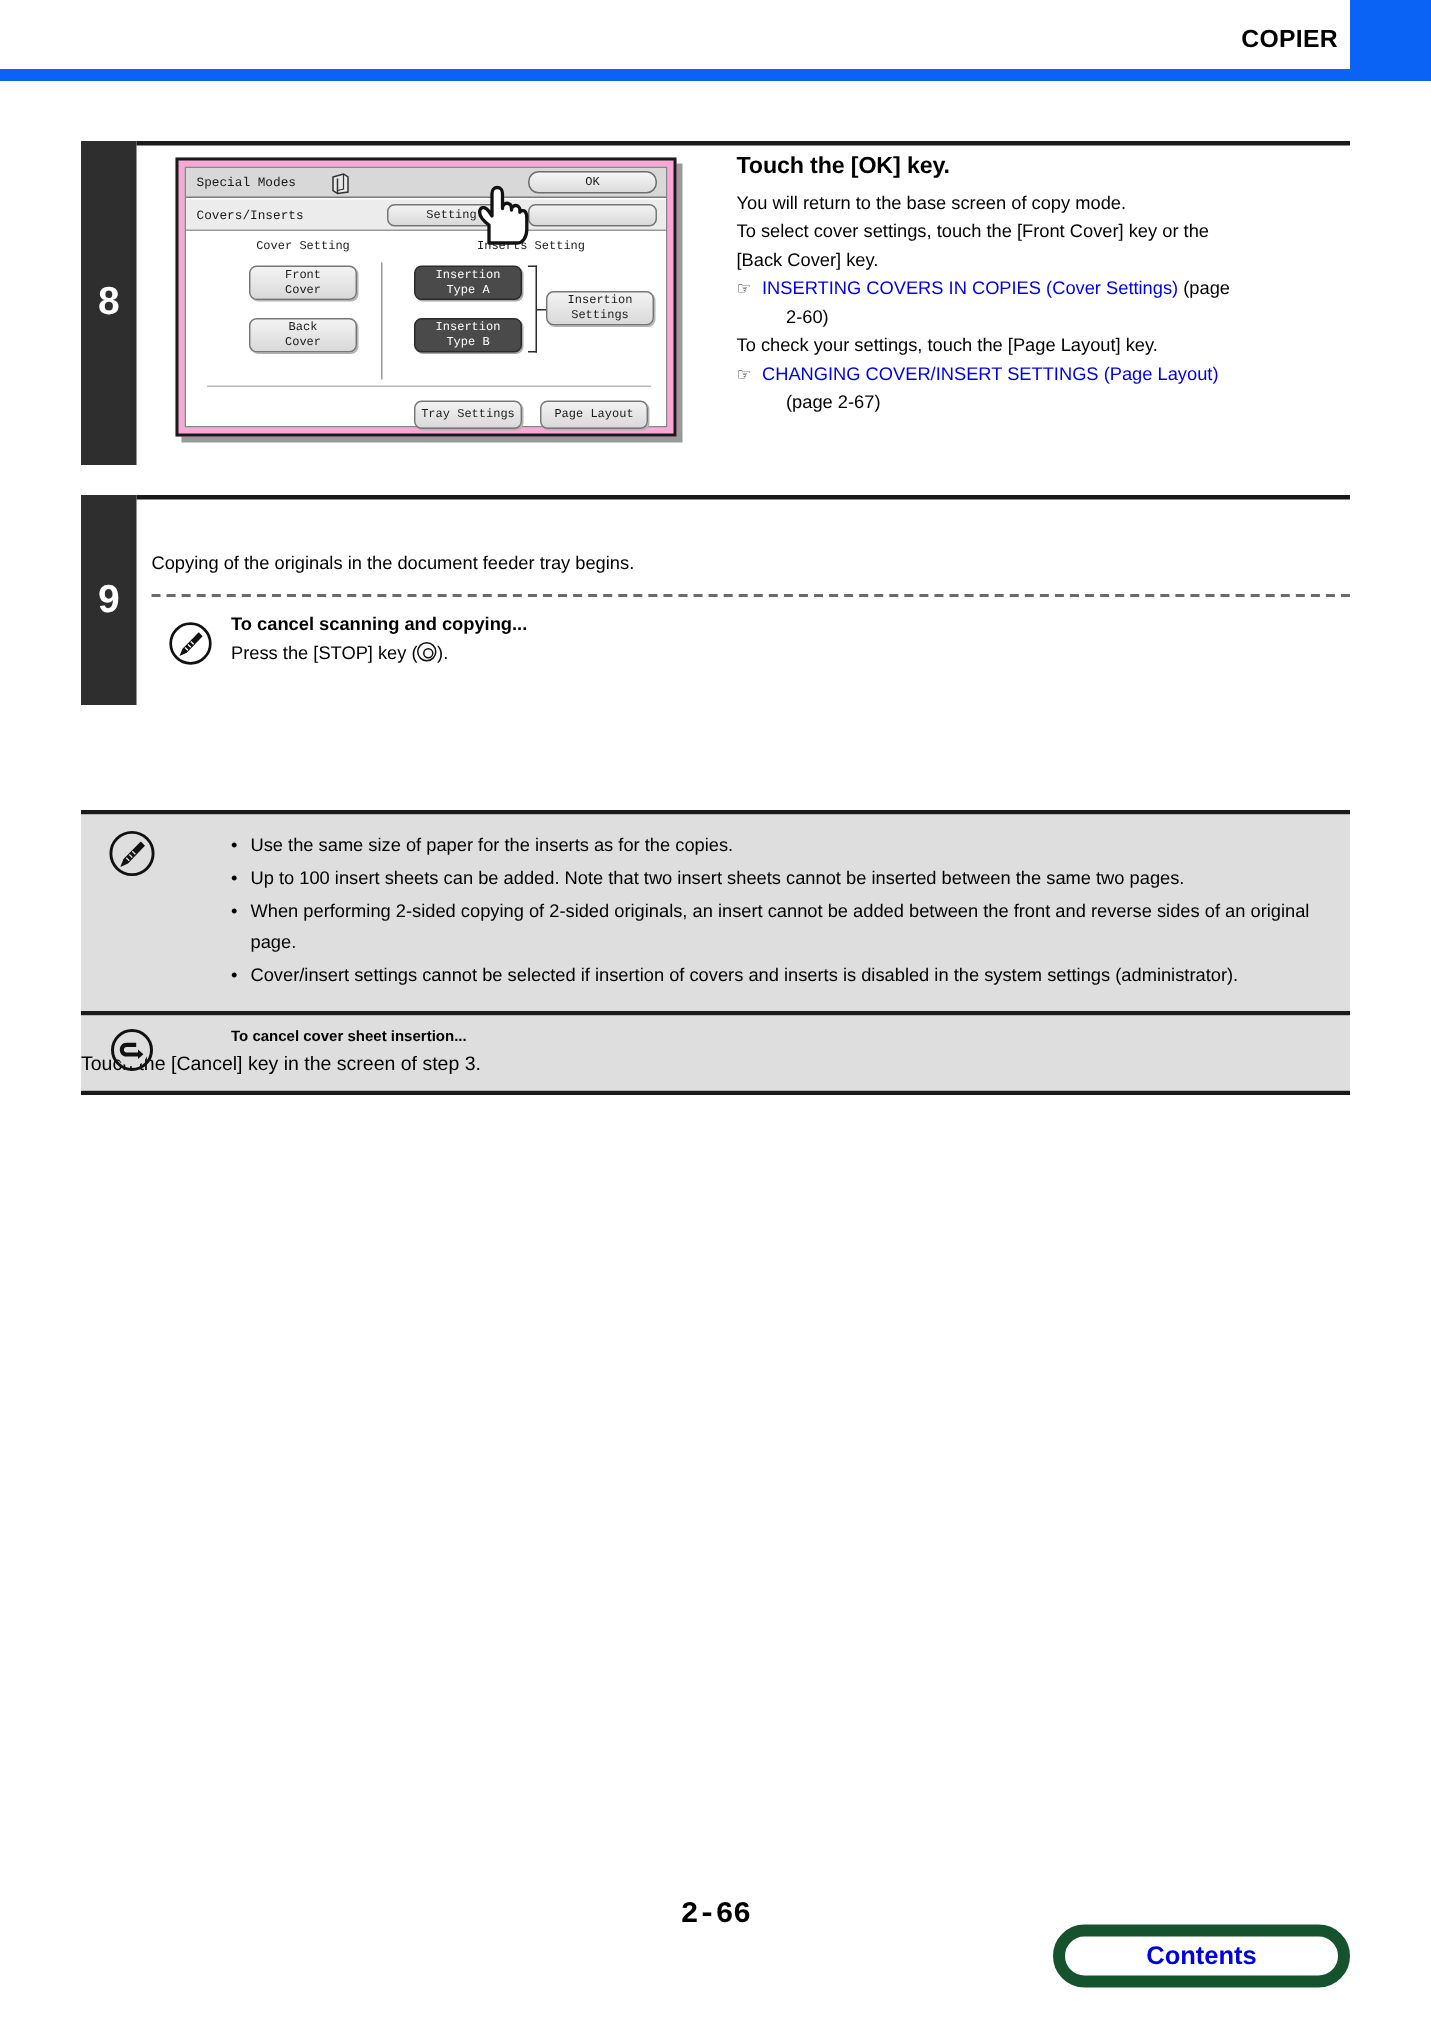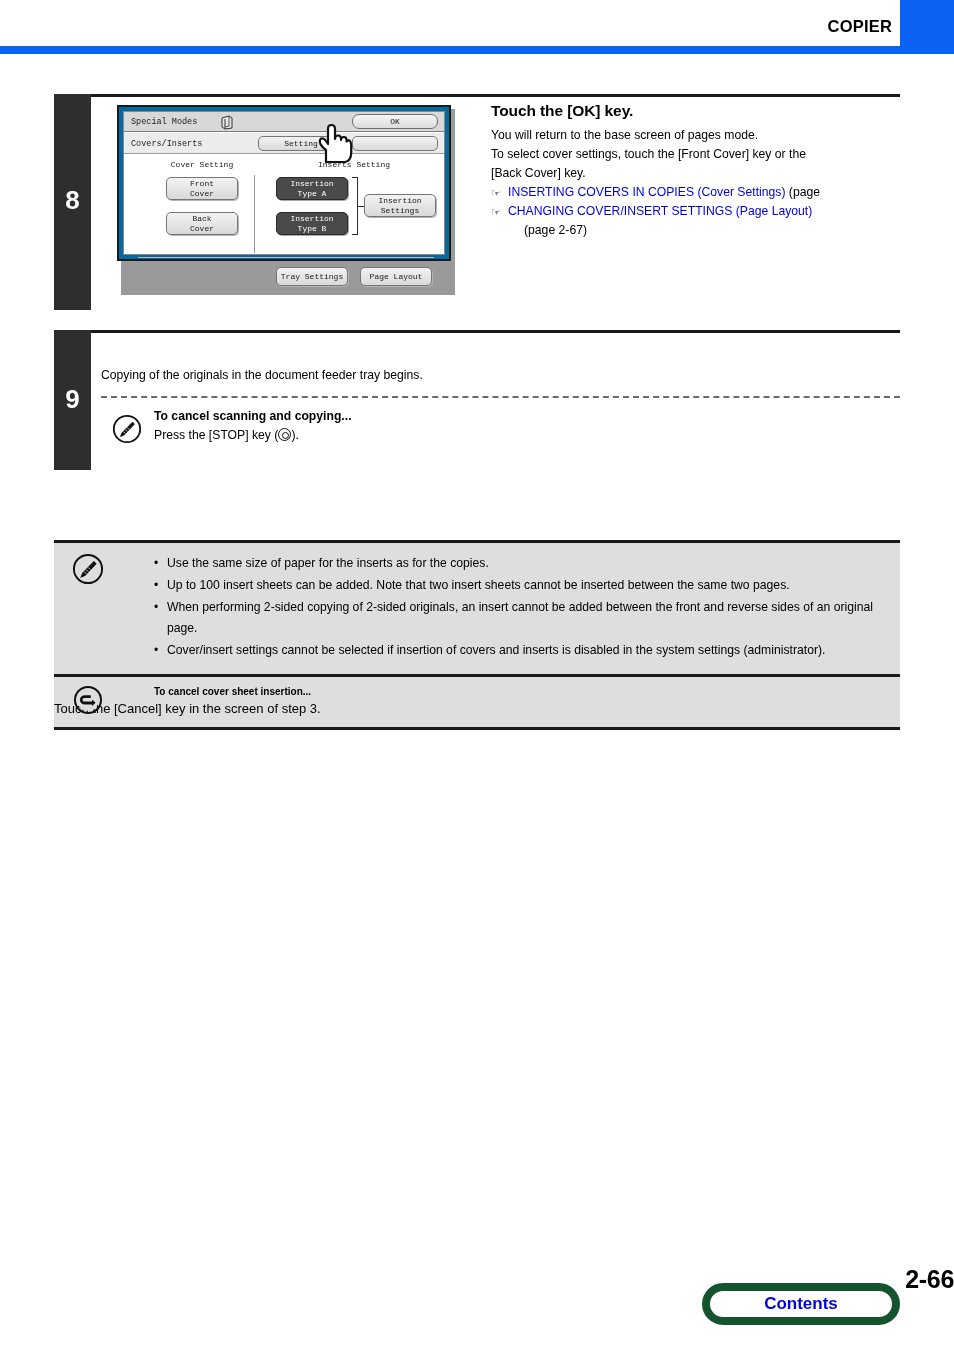--- a/index.html
+++ b/index.html
@@ -40,22 +40,22 @@
     position: absolute; left: 37px; top: 0; width: 809px; height: 3px; background: #1a1a1a;
   }
 
   
   .lcd-wrap { position: absolute; left: 63px; top: 11px; width: 338px; height: 190px; }
   .lcd-shadow {
     position: absolute; left: 4px; top: 4px; width: 334px; height: 186px;
     background: #9a9a9a;
   }
   .lcd-outer {
-    position: absolute; left: 0; top: 0; width: 334px; height: 156px;
-    background: #0369a1; border: 2px solid #1a1a1a; padding-left: 44px;
+    position: absolute; left: 0; top: 0; width: 334px; height: 186px;
+    background: #f9a8d4; border: 2px solid #1a1a1a; padding-left: 44px;
   }
   .lcd-inner {
     position: absolute; left: 4px; top: 4px; right: 4px; bottom: 4px;
     background: #ffffff; border: 1px solid #888;
   }
   .lcd-titlebar {
     position: absolute; left: 0; top: 0; right: 0; height: 20px;
     background: #d8d8d8; border-bottom: 1px solid #7a7a7a;
   }
   .lcd-title-text {
@@ -152,22 +152,22 @@
   .notes .body2 .t1 { margin-left:100px; font-size:10px; font-weight:bold; }
   .notes .body2 .t2 { font-size:13px; margin-top:4px; }
 
   .backicon {
     position:absolute; left:20px; top:9px; width:28px; height:28px;
     border:2px solid #111; border-radius:50%;
   }
 
   
   .pageno {
-    position:absolute; left:0; right:0; top:1265px; text-align:right;
-    font-size:25px; font-weight:bold; letter-spacing:-.3px;
+    position:absolute; left:0; right:0; top:1265px; text-align:center;
+    font-size:20px; font-weight:bold; letter-spacing:-.3px;font-family:Liberation Mono, monospace;
   }
   .contents-btn {
     position:absolute; left:702px; top:1283px; width:198px; height:42px;
     border:8px solid #14532d; border-radius:21px; background:#fff;
     display:flex; align-items:center; justify-content:center;
     color:#0000e0; font-size:17px; font-weight:bold;
   }
 </style>
 </head>
 <body>
@@ -258,30 +258,32 @@
                  C19 4.5 20.5 3 22.5 3 C24.5 3 26 4.5 26 7 L26 17
                  C26 14.5 27.5 13.5 29 13.5 C30.8 13.5 32 14.8 32 17
                  L32 18 C32 16 33.3 15 34.8 15 C36.4 15 37.6 16.2 37.6 18.2
                  L37.6 19.5 C38.6 18.2 40 18 41 19 C42 20 42.2 21.6 42.2 23.5
                  L42.2 31 C42.2 36 39.5 40 36 40 Z" fill="#ffffff" stroke="#111" stroke-width="2.2" stroke-linejoin="round"></path>
       </svg>
     </div>
 
     <div class="s8txt">
       <div class="h2">Touch the [OK] key.</div>
-      <div class="p" style="margin-top:6px;">You will return to the base screen of pages mode.</div>
+      <div class="p" style="margin-top:6px;">You will return to the base screen of copy mode.</div>
       <div class="p">To select cover settings, touch the [Front Cover] key or the</div>
       <div class="p">[Back Cover] key.</div>
 
       <div class="reflink">
         <span class="ptr">☞</span>
         <span class="lnk">INSERTING COVERS IN COPIES (Cover Settings)</span>
         <span>(page</span>
       </div>
-
+      <div class="ref-cont">2-60)</div>
+
+      <div class="p">To check your settings, touch the [Page Layout] key.</div>
 
       <div class="reflink">
         <span class="ptr">☞</span>
         <span class="lnk">CHANGING COVER/INSERT SETTINGS (Page Layout)</span>
       </div>
       <div class="ref-cont">(page 2-67)</div>
     </div>
   </div>
 
   <div class="step9">

